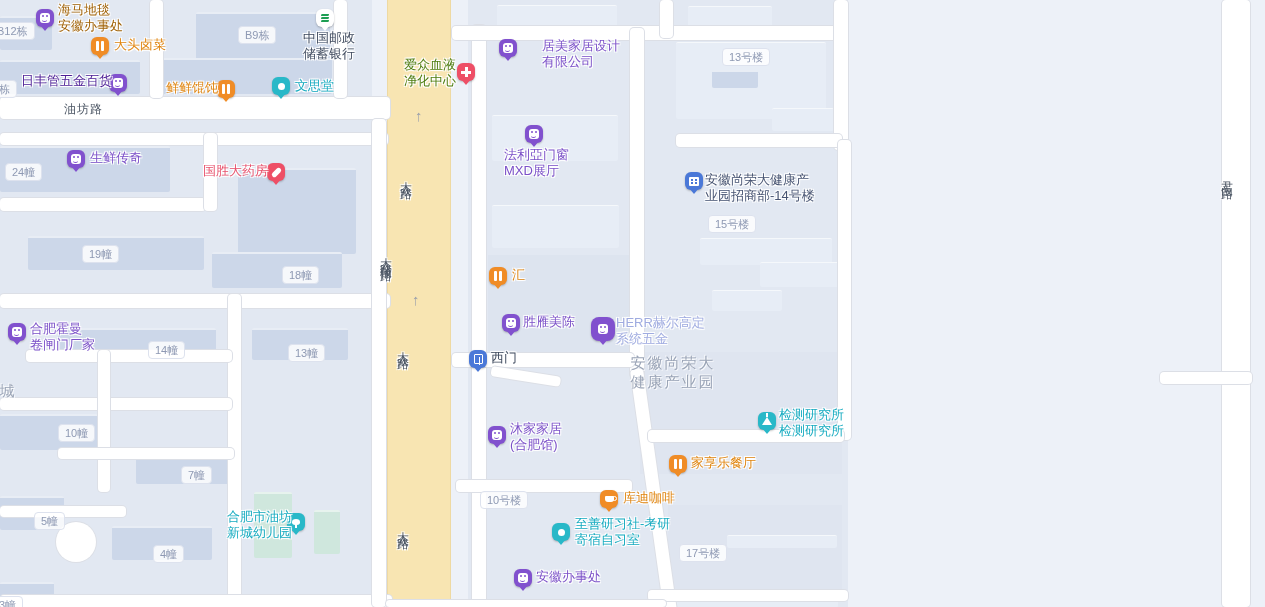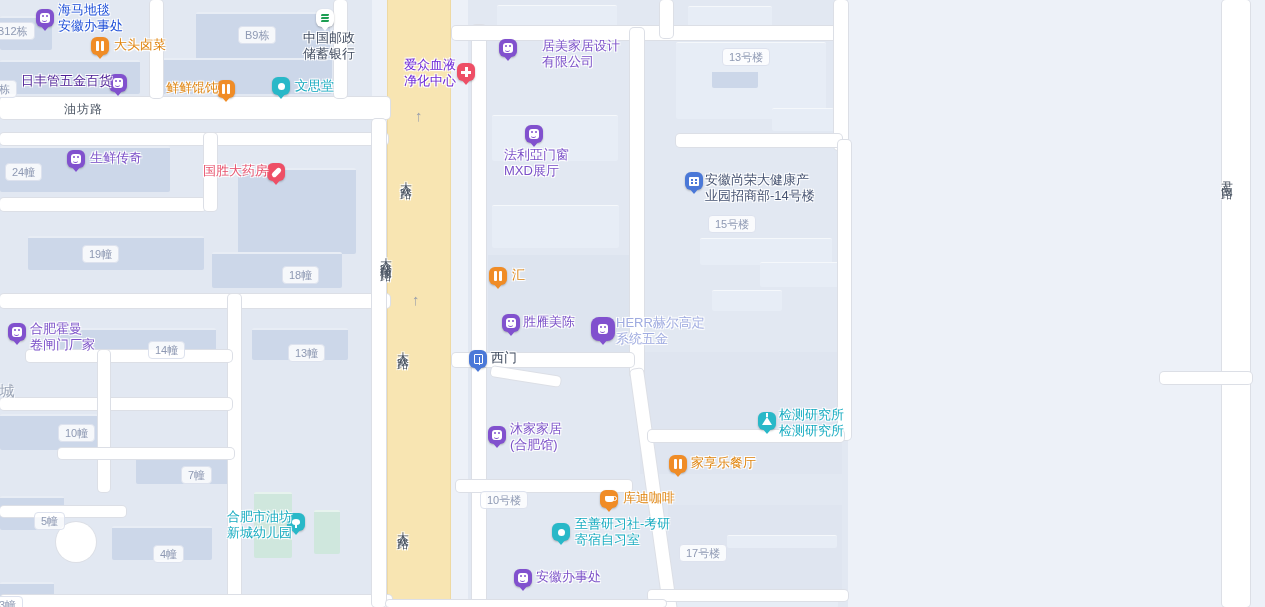--- a/index.html
+++ b/index.html
@@ -157,28 +157,32 @@
     <div class="pill" style="left: 282px; top: 266px; z-index: 12;">18幢</div>
     <div class="pill" style="left: 148px; top: 341px; z-index: 12;">14幢</div>
     <div class="pill" style="left: 288px; top: 344px; z-index: 12;">13幢</div>
     <div class="pill" style="left: 58px; top: 424px; z-index: 12;">10幢</div>
     <div class="pill" style="left: 181px; top: 466px; z-index: 12;">7幢</div>
     <div class="pill" style="left: 480px; top: 491px; z-index: 12;">10号楼</div>
     <div class="pill" style="left: 34px; top: 512px; z-index: 12;">5幢</div>
     <div class="pill" style="left: 679px; top: 544px; z-index: 12; text-align: center;">17号楼</div>
     <div class="pill" style="left: 153px; top: 545px; z-index: 12;">4幢</div>
     <div class="pill" style="left: -8px; top: 596px; z-index: 12;">3幢</div>
+    <div class="alabel" style="left: 618px; top: 354px; width: 110px; z-index: 11;">
+      <div>安徽尚荣大</div>
+      <div>健康产业园</div>
+    </div>
     <div class="alabel" style="left: -4px; top: 382px; width: 24px; z-index: 11;">
       <div>城</div>
     </div>
     <div class="poi" style="left: 0px; top: 0px; z-index: 20;">
       <div class="pin" style="--c: #8151ce; left: 45px; top: 27px;">
         <div class="g g-bag"></div>
       </div>
-      <div class="plabel" style="left: 58px; top: 2px; color: #1d4ed8;">
+      <div class="plabel" style="left: 58px; top: 2px; color: #a16207;">
         <div>海马地毯</div>
         <div>安徽办事处</div>
       </div>
     </div>
     <div class="poi" style="left: 0px; top: 0px; z-index: 20;">
       <div class="pin" style="--c: #f08c26; left: 100px; top: 55px;">
         <div class="g g-fork"></div>
       </div>
       <div class="plabel" style="left: 114px; top: 37px; color: rgb(224, 133, 15);">
         <div>大头卤菜</div>
@@ -218,21 +222,21 @@
         <div class="g g-dot"></div>
       </div>
       <div class="plabel" style="left: 295px; top: 78px; color: rgb(22, 171, 192);">
         <div>文思堂</div>
       </div>
     </div>
     <div class="poi" style="left: 0px; top: 0px; z-index: 20;">
       <div class="pin" style="--c: #ee4f66; left: 466px; top: 81px;">
         <div class="g g-cross"></div>
       </div>
-      <div class="plabel" style="left: 404px; top: 57px; color: #6d28d9;">
+      <div class="plabel" style="left: 404px; top: 57px; color: #4d7c0f;">
         <div>爱众血液</div>
         <div>净化中心</div>
       </div>
     </div>
     <div class="poi" style="left: 0px; top: 0px; z-index: 20;">
       <div class="pin" style="--c: #8151ce; left: 508px; top: 57px;">
         <div class="g g-bag"></div>
       </div>
       <div class="plabel" style="left: 522px; top: 38px; color: rgb(123, 80, 200); margin-left: 20px;">
         <div>居美家居设计</div>

